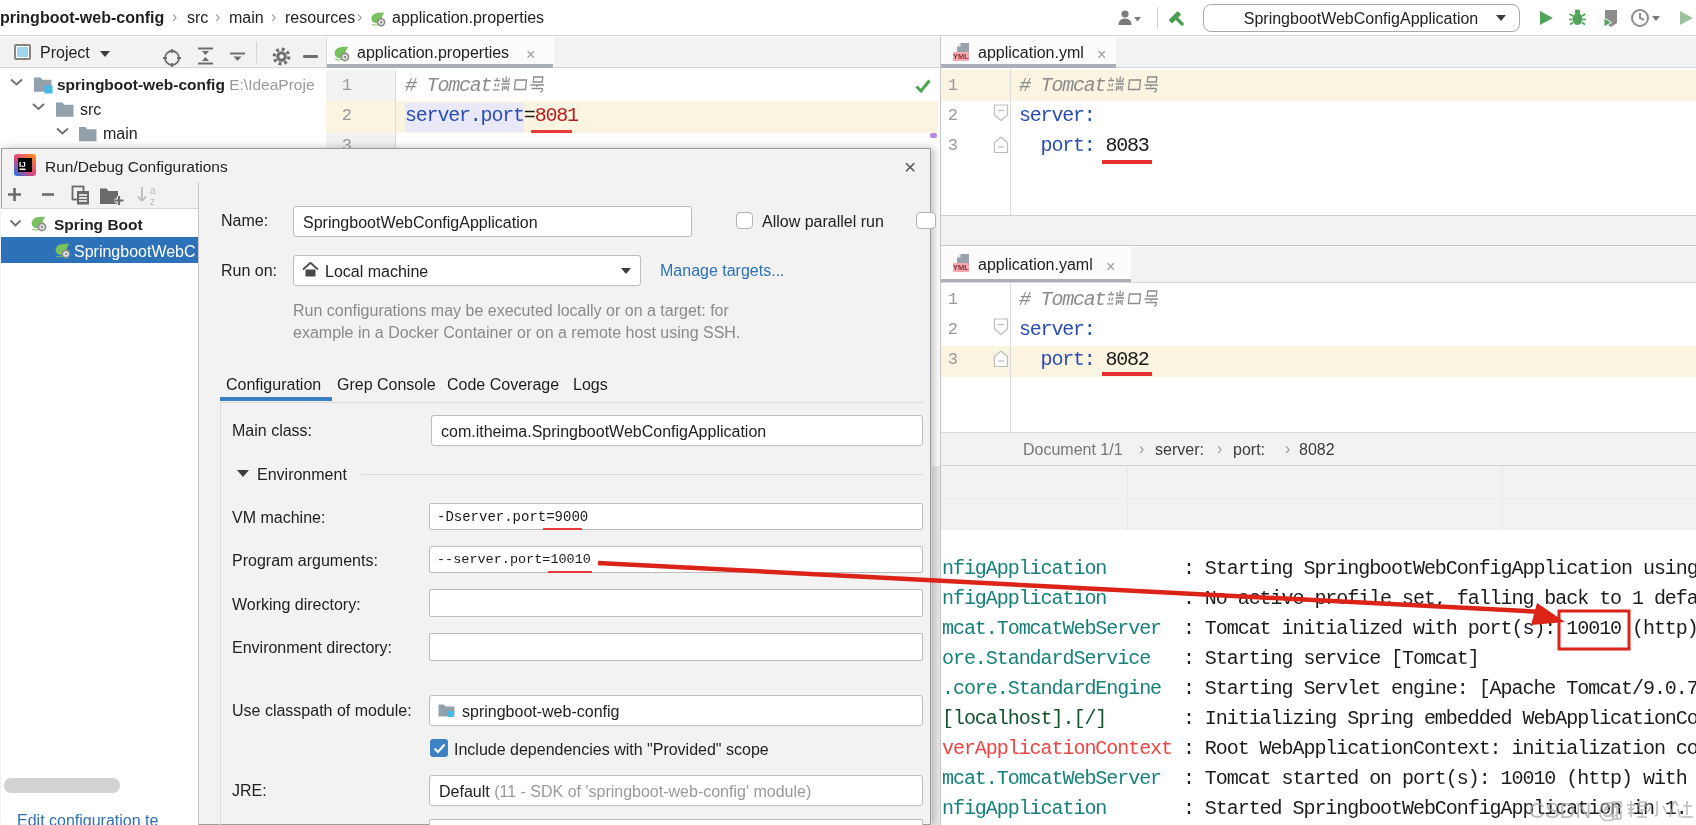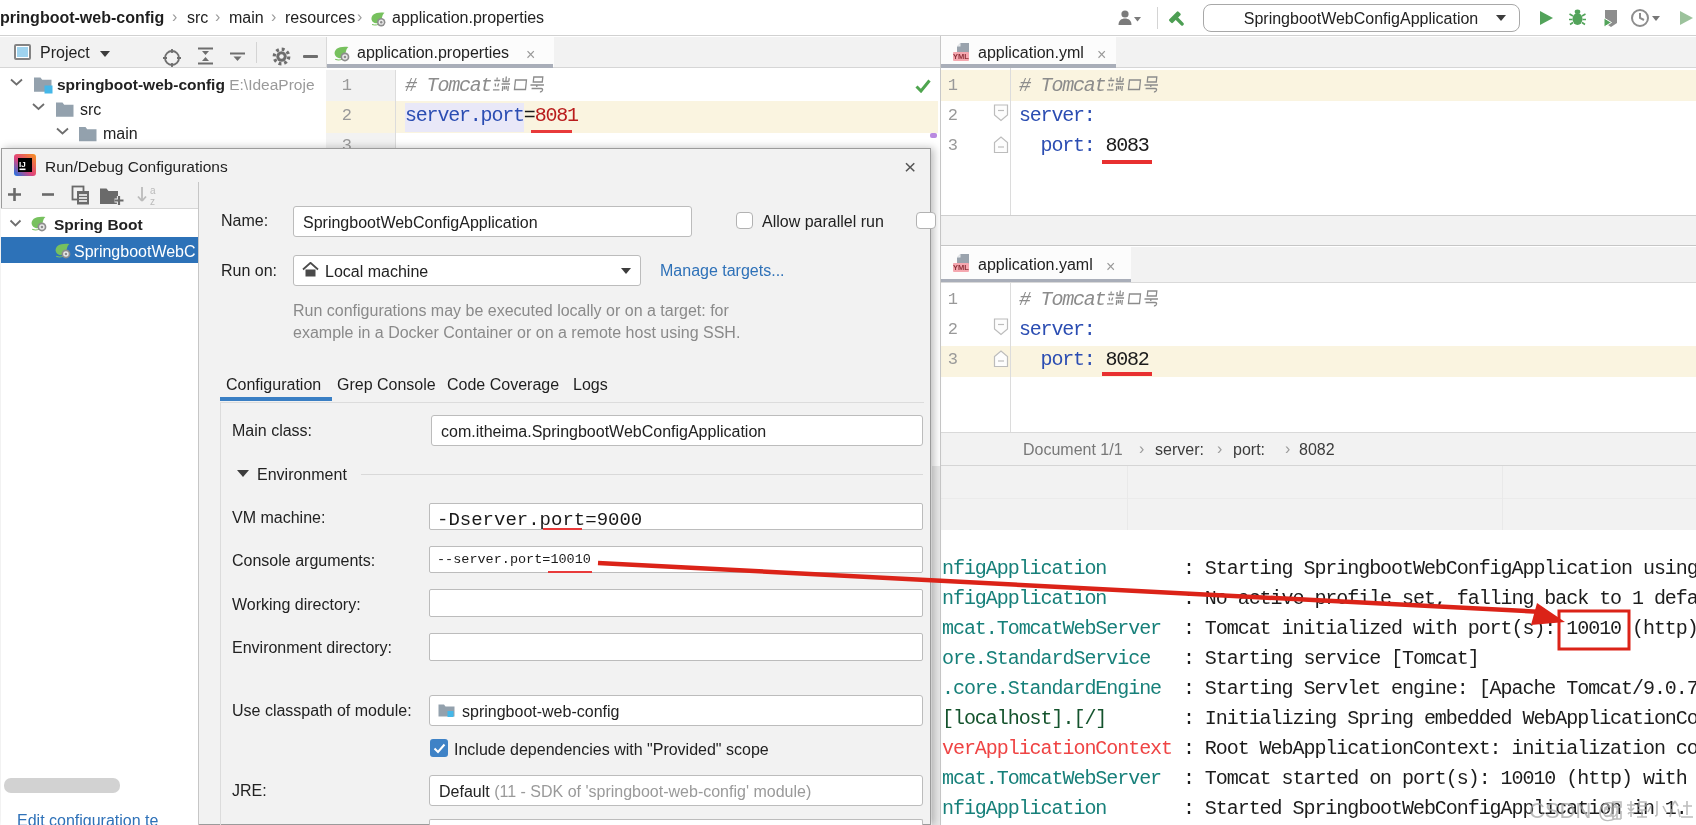--- a/index.html
+++ b/index.html
@@ -401,24 +401,24 @@
   <div class="a ui" style="left:231px;top:274px">Main class:</div>
   <div class="a inp" style="left:430px;top:267px;width:492px;height:31px"></div>
   <div class="a ui" style="left:440px;top:275px">com.itheima.SpringbootWebConfigApplication</div>
 
   <div class="a" style="left:236px;top:322px;width:0;height:0;border:6px solid transparent;border-top:7px solid #3c3c3c"></div>
   <div class="a ui" style="left:256px;top:318px">Environment</div>
   <div class="a" style="left:360px;top:326px;width:562px;height:1px;background:#d9d9d9"></div>
 
   <div class="a ui" style="left:231px;top:361px">VM machine:</div>
   <div class="a inp" style="left:428px;top:355px;width:494px;height:27px;border-radius:2px"></div>
-  <div class="a mono" style="left:436px;top:361px;font-size:19px;color:#1a1a1a">-Dserver.port=9000</div>
+  <div class="a mono" style="left:436px;top:361px;font-size:14px;color:#1a1a1a">-Dserver.port=9000</div>
   <div class="a" style="left:542px;top:380px;width:39px;height:2px;background:#e83a3a"></div>
 
-  <div class="a ui" style="left:231px;top:404px">Console arguments:</div>
+  <div class="a ui" style="left:231px;top:404px">Program arguments:</div>
   <div class="a inp" style="left:428px;top:398px;width:494px;height:27px;border-radius:2px"></div>
   <div class="a mono" style="left:436px;top:404px;font-size:13.5px;color:#1a1a1a">--server.port=10010</div>
   <div class="a" style="left:547px;top:423px;width:44px;height:2px;background:#e83a3a"></div>
 
   <div class="a ui" style="left:231px;top:448px">Working directory:</div>
   <div class="a inp" style="left:428px;top:441px;width:494px;height:28px;border-radius:2px"></div>
 
   <div class="a ui" style="left:231px;top:491px">Environment directory:</div>
   <div class="a inp" style="left:428px;top:485px;width:494px;height:28px;border-radius:2px"></div>
 

